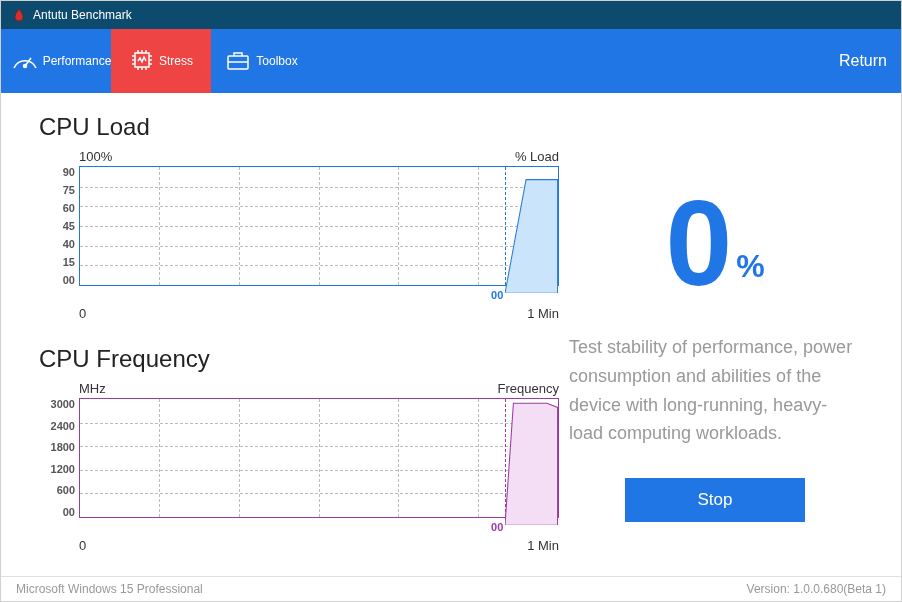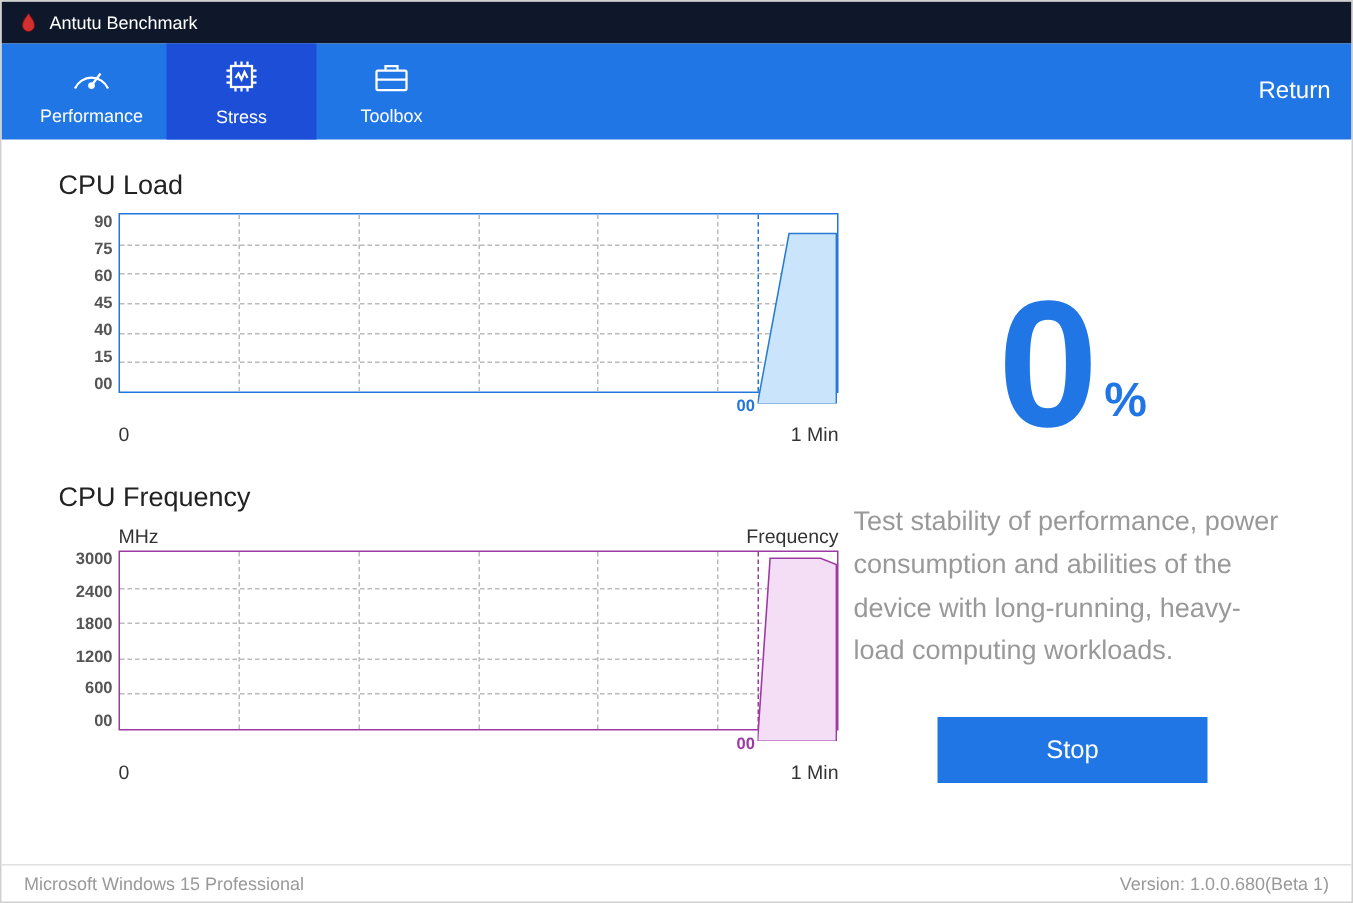--- a/index.html
+++ b/index.html
@@ -6,21 +6,21 @@
     body {
       font-family: "Segoe UI", Arial, sans-serif;
       width: 902px;
       height: 602px;
       overflow: hidden;
       background: #fff;
       border: 1px solid #d0d0d0;
     }
     .titlebar {
       height: 28px;
-      background: #0f172a;
+      background: #0c4a6e;
       display: flex;
       align-items: center;
       padding: 0 10px;
       color: #fff;
       font-size: 12px;
     }
     .titlebar-logo {
       width: 16px; height: 16px;
       margin-right: 6px;
       display: inline-flex; align-items: center; justify-content: center;
@@ -33,43 +33,43 @@
     }
     .menubar {
       height: 64px;
       background: #2176e6;
       display: flex;
       align-items: stretch;
       padding-left: 10px;
     }
     .menubar-tab {
       width: 100px;
-      display: flex; flex-direction: column;
+      display: flex; flex-direction: row;
       align-items: center; justify-content: center;
       color: #fff; font-size: 12px; cursor: pointer;
       gap: 4px;
     }
-    .menubar-tab.active { background: #1d4ed8; }
+    .menubar-tab.active { background: #ef4444; }
     .menubar-return {
       margin-left: auto;
       color: #fff; font-size: 16px;
       display: flex; align-items: center;
       padding-right: 14px;
       cursor: pointer;
     }
     .content {
       display: flex;
       height: 483px;
       padding: 20px 30px 10px 38px;
     }
     .charts-col {
       width: 520px;
     }
     .chart-title {
-      font-size: 18px; color: #222; margin-bottom: 8px;
+      font-size: 24px; color: #222; margin-bottom: 8px;
     }
     .chart-block { margin-bottom: 24px; }
     .chart-top-labels {
       display: flex; justify-content: space-between;
       font-size: 13px; color: #333;
       padding-left: 40px; padding-right: 0;
       margin-bottom: 2px;
     }
     .chart-body { display: flex; font-weight: bold; }
     .chart-y {
@@ -194,20 +194,24 @@
     <span>Toolbox</span>
   </div>
   <div class="menubar-return">Return</div>
 </div>
 
 <div class="content">
   <div class="charts-col">
 
     <div class="chart-block">
       <div class="chart-title">CPU Load</div>
+      <div class="chart-top-labels">
+        <span>100%</span>
+        <span>% Load</span>
+      </div>
       <div class="chart-body">
         <div class="chart-y" style="height:120px">
           <span>90</span>
           <span>75</span>
           <span>60</span>
           <span>45</span>
           <span>40</span>
           <span>15</span>
           <span>00</span>
         </div>

